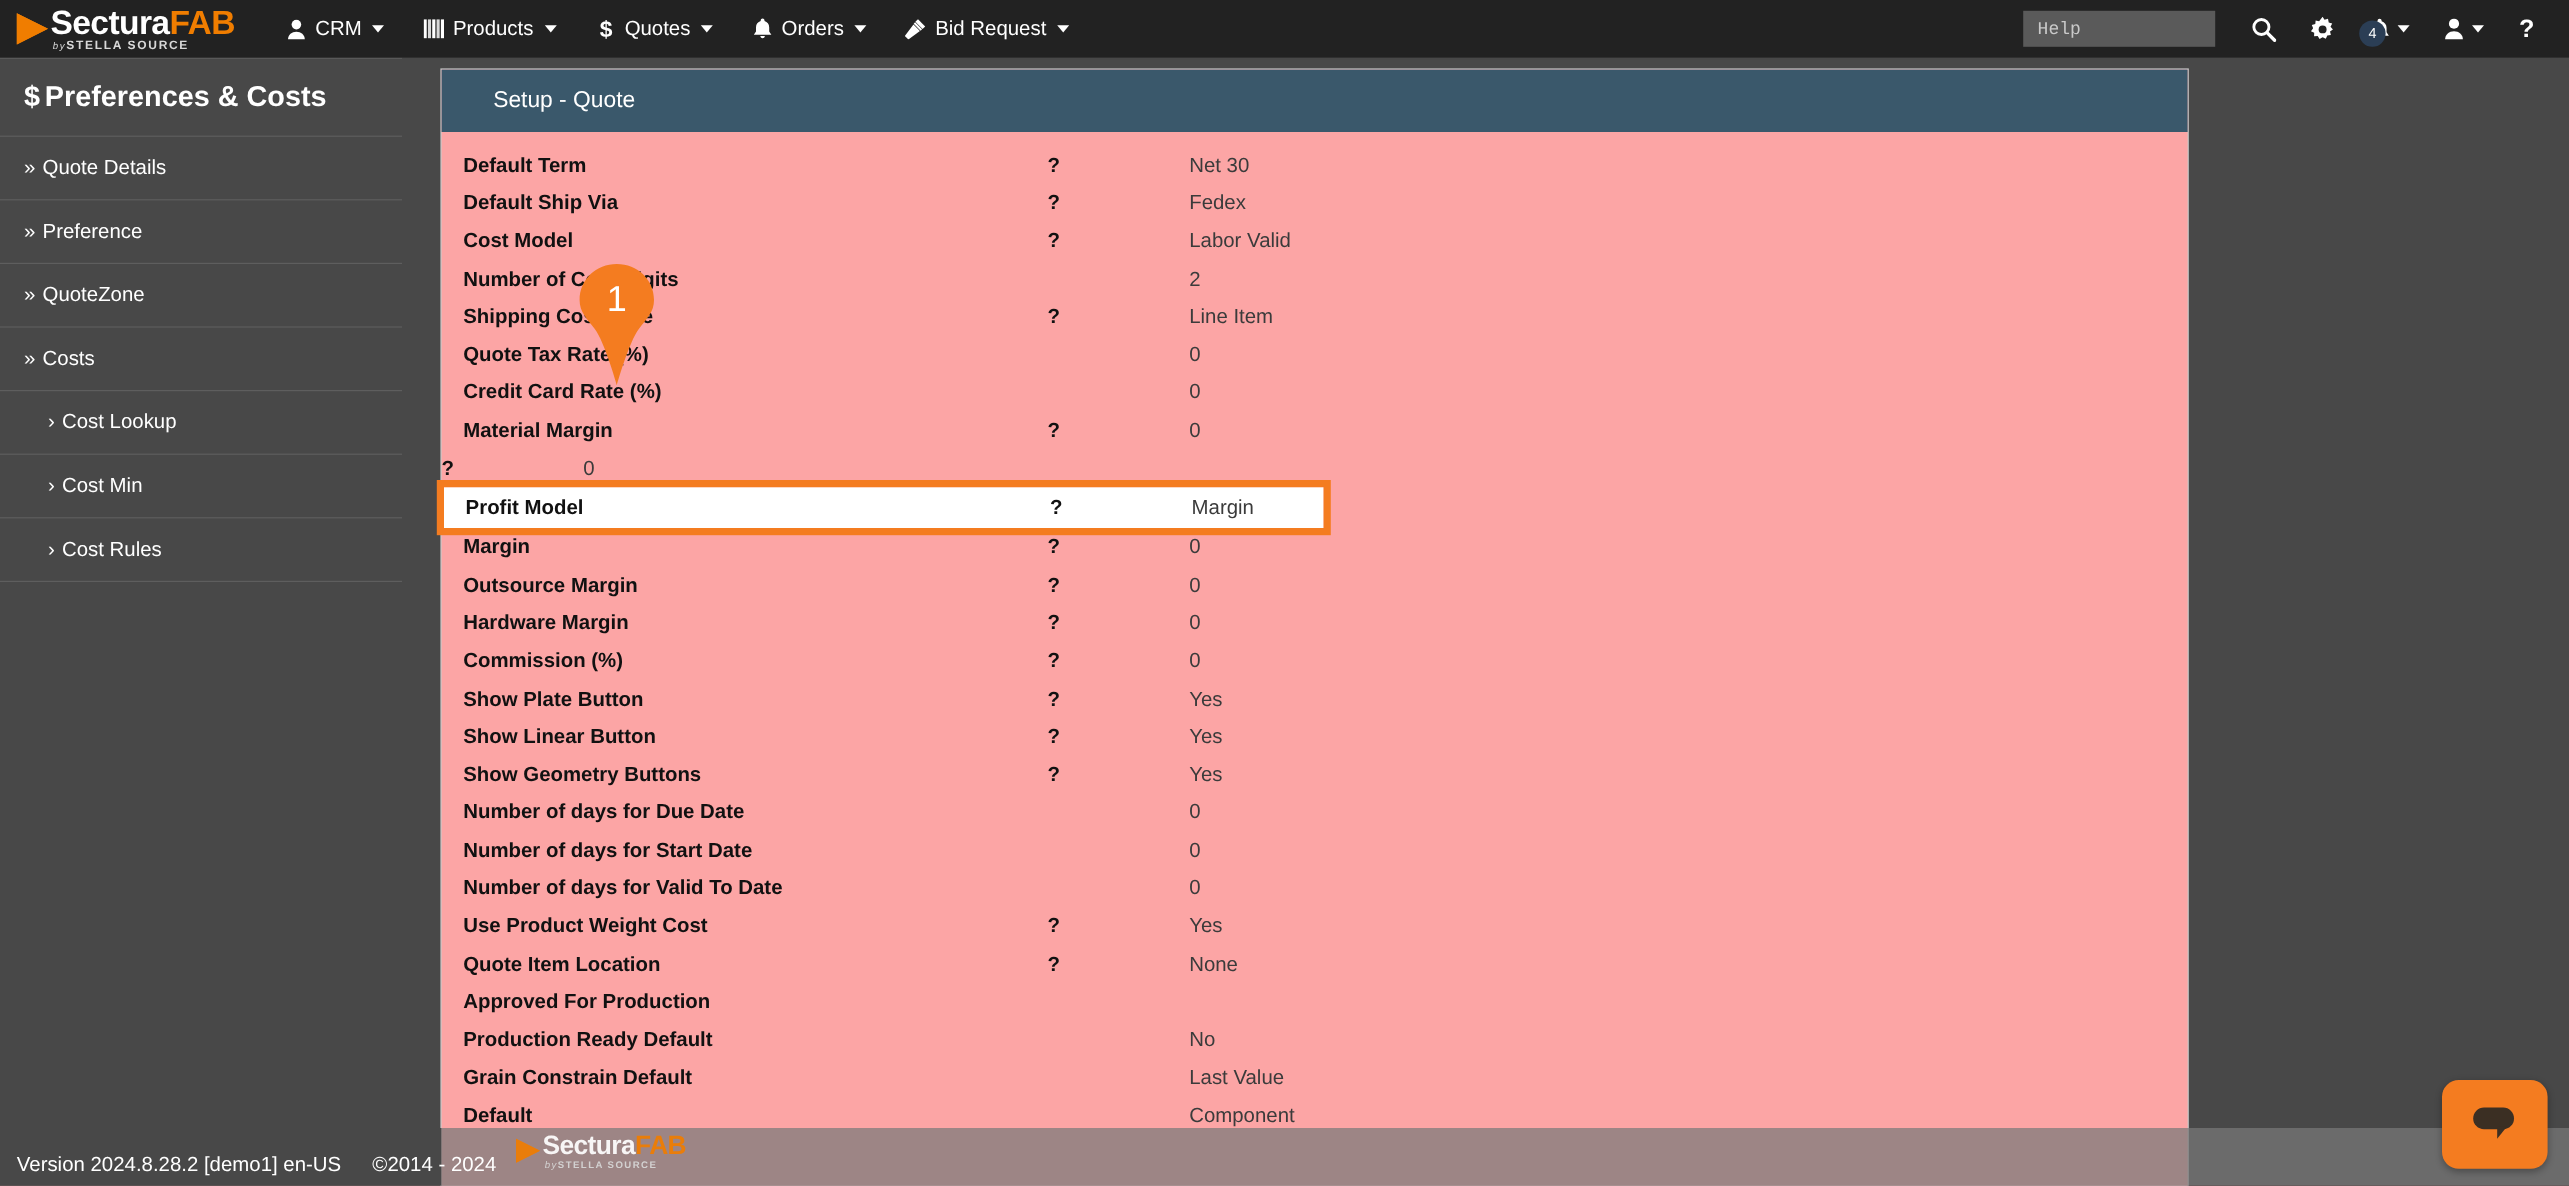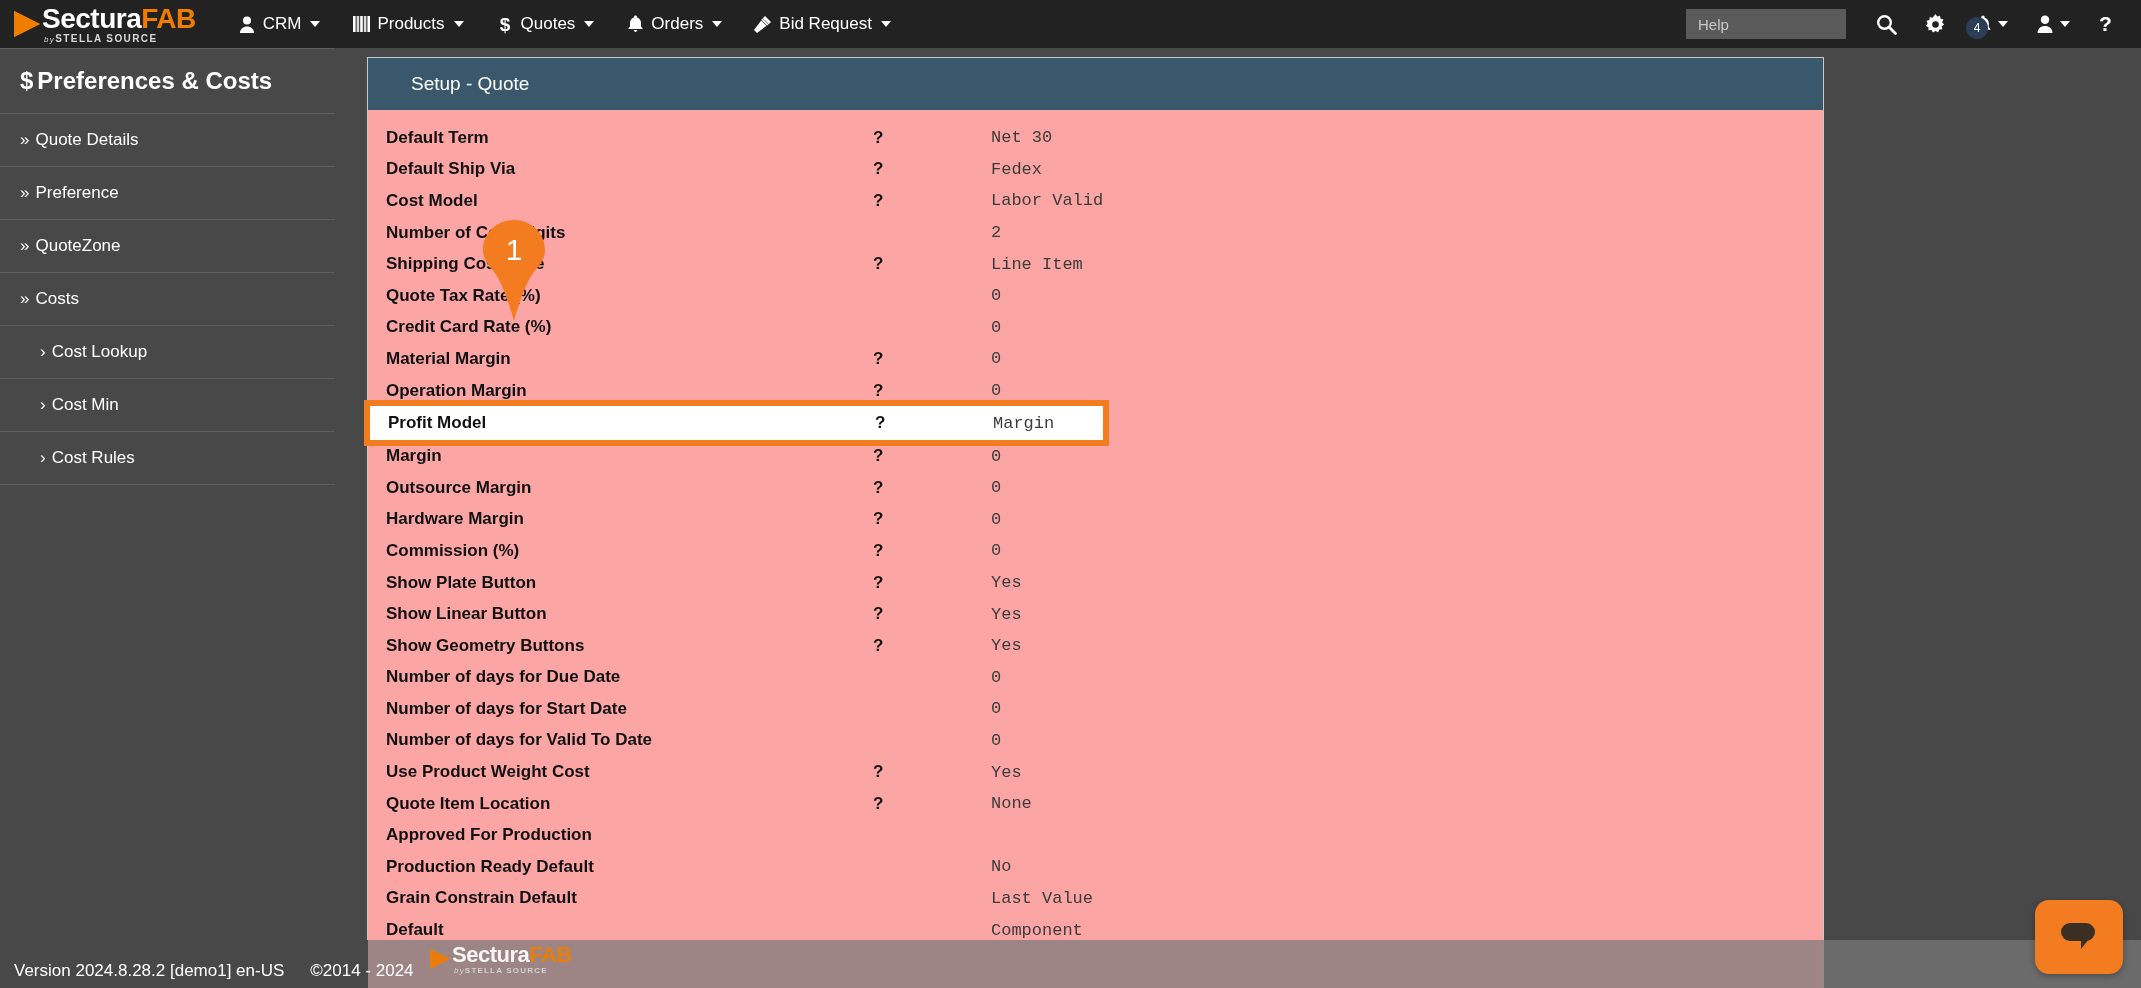--- a/index.html
+++ b/index.html
@@ -43,21 +43,21 @@
     border-right: 5px solid transparent; border-top: 6px solid #ffffff;
     margin-left: 2px;
   }
   .nav-ico { display: inline-flex; align-items: center; justify-content: center; width: 18px; height: 18px; }
   .nav-ico svg { display: block; }
 
   .nav-right { margin-left: auto; display: flex; align-items: center; height: 48px; padding-right: 14px; }
   .help-box {
     width: 160px; height: 30px; background: #5a5a5a; border: none;
     color: #d0d0d0; font-size: 15px; padding: 0 12px; outline: none;
-    font-family: Liberation Sans, sans-serif;
+    font-family: Liberation Mono, monospace;
   }
   .help-box::placeholder { color: #c9c9c9; }
   .ricon { color: #fff; padding: 0 14px; display: flex; align-items: center; cursor: pointer; position: relative; }
   .ricon svg { display: block; }
   .badge {
     position: absolute; top: 2px; left: 6px;
     width: 22px; height: 22px; border-radius: 50%;
     background: #2b3e55; color: #ffffff; font-size: 12px;
     display: flex; align-items: center; justify-content: center;
     z-index: 2;
@@ -91,21 +91,21 @@
     height: 52px; background: #3a586b; color: #ffffff;
     font-size: 19px; display: flex; align-items: center; padding-left: 43px;
   }
   .rows { padding-top: 12px; }
   .row {
     display: flex; align-items: center; height: 31.6px;
     font-size: 17px; position: relative;
   }
   .row .lbl { width: 505px; padding-left: 18px; color: #111111; font-weight: bold; }
   .row .q { width: 118px; color: #111111; font-weight: bold; font-size: 17px; }
-  .row .val { color: #3b3b3b; font-family: Liberation Mono, monospace; }
+  .row .val { color: #3b3b3b; }
   .row.hl {
     outline: 6px solid #f47c20; background: #ffffff;
     width: 733px; margin-left: 2px; height: 34px; z-index: 5;
   }
 
   
   .pin {
     position: absolute; left: 477px; top: 219px; width: 74px; height: 102px;
     z-index: 20; pointer-events: none;
   }
@@ -332,21 +332,20 @@
           <div class="lbl">Credit Card Rate (%)</div>
           <div class="q"></div>
           <div class="val">0</div>
         </div>
         <div class="row">
           <div class="lbl">Material Margin</div>
           <div class="q">?</div>
           <div class="val">0</div>
         </div>
         <div class="row">
-          <div class="lbl">Operation Margin</div>
           <div class="q">?</div>
           <div class="val">0</div>
         </div>
         <div class="row hl">
           <div class="lbl">Profit Model</div>
           <div class="q">?</div>
           <div class="val">Margin</div>
         </div>
         <div class="row">
           <div class="lbl">Margin</div>

